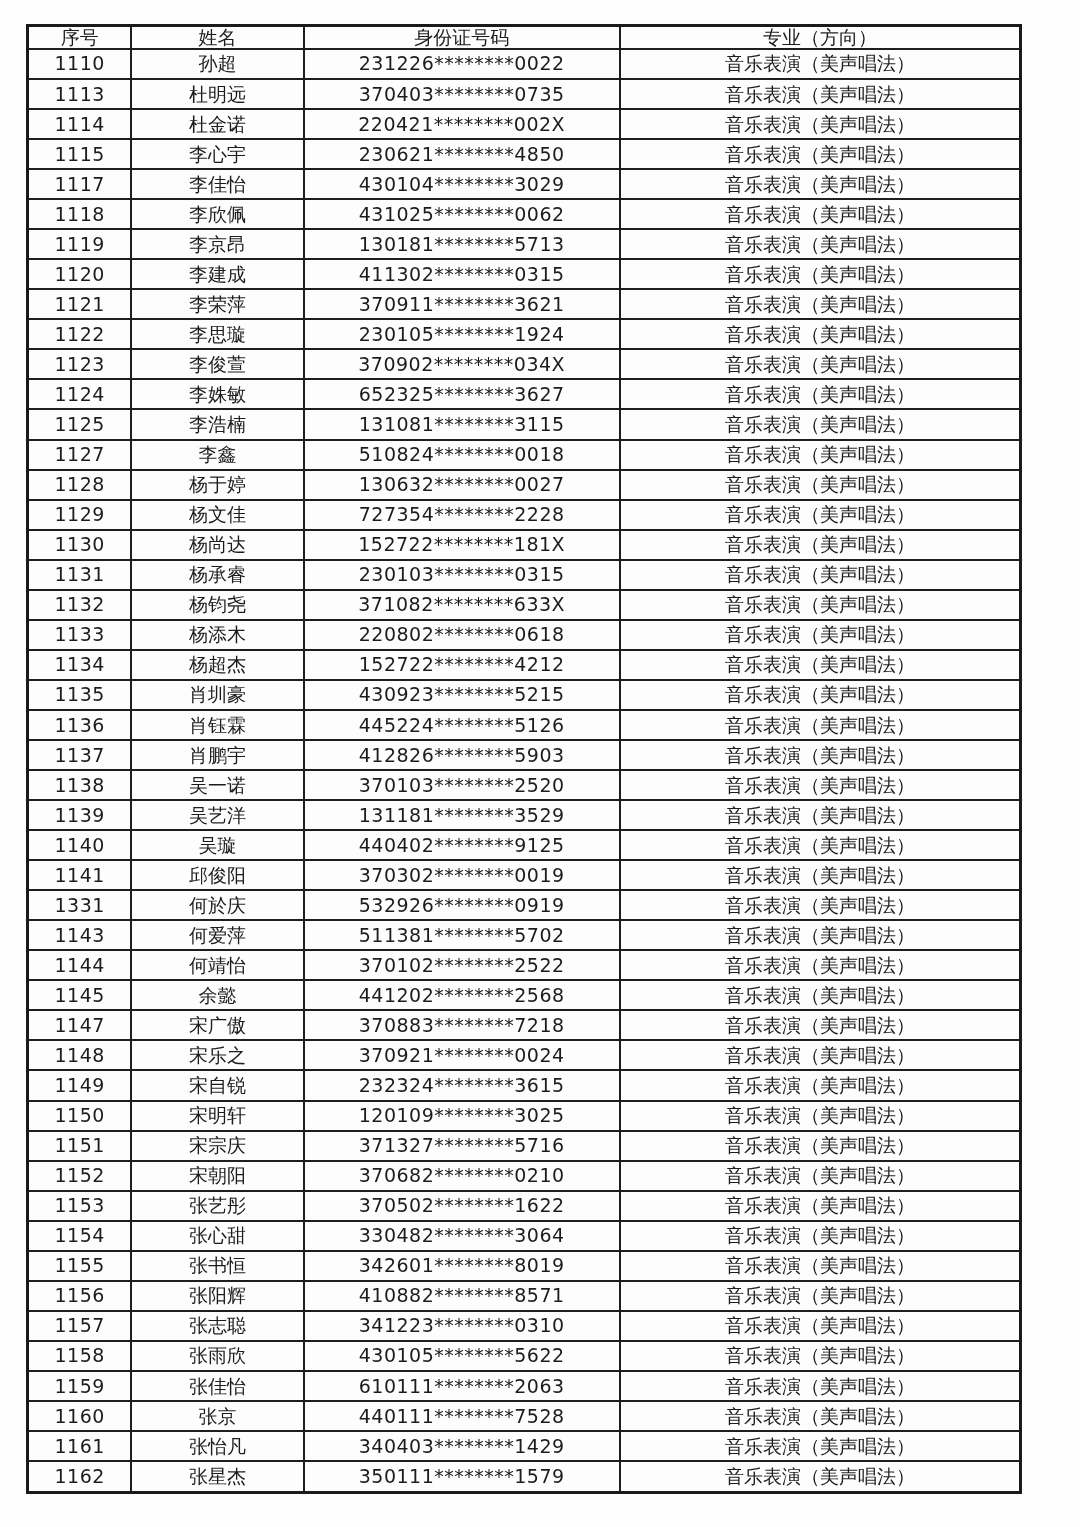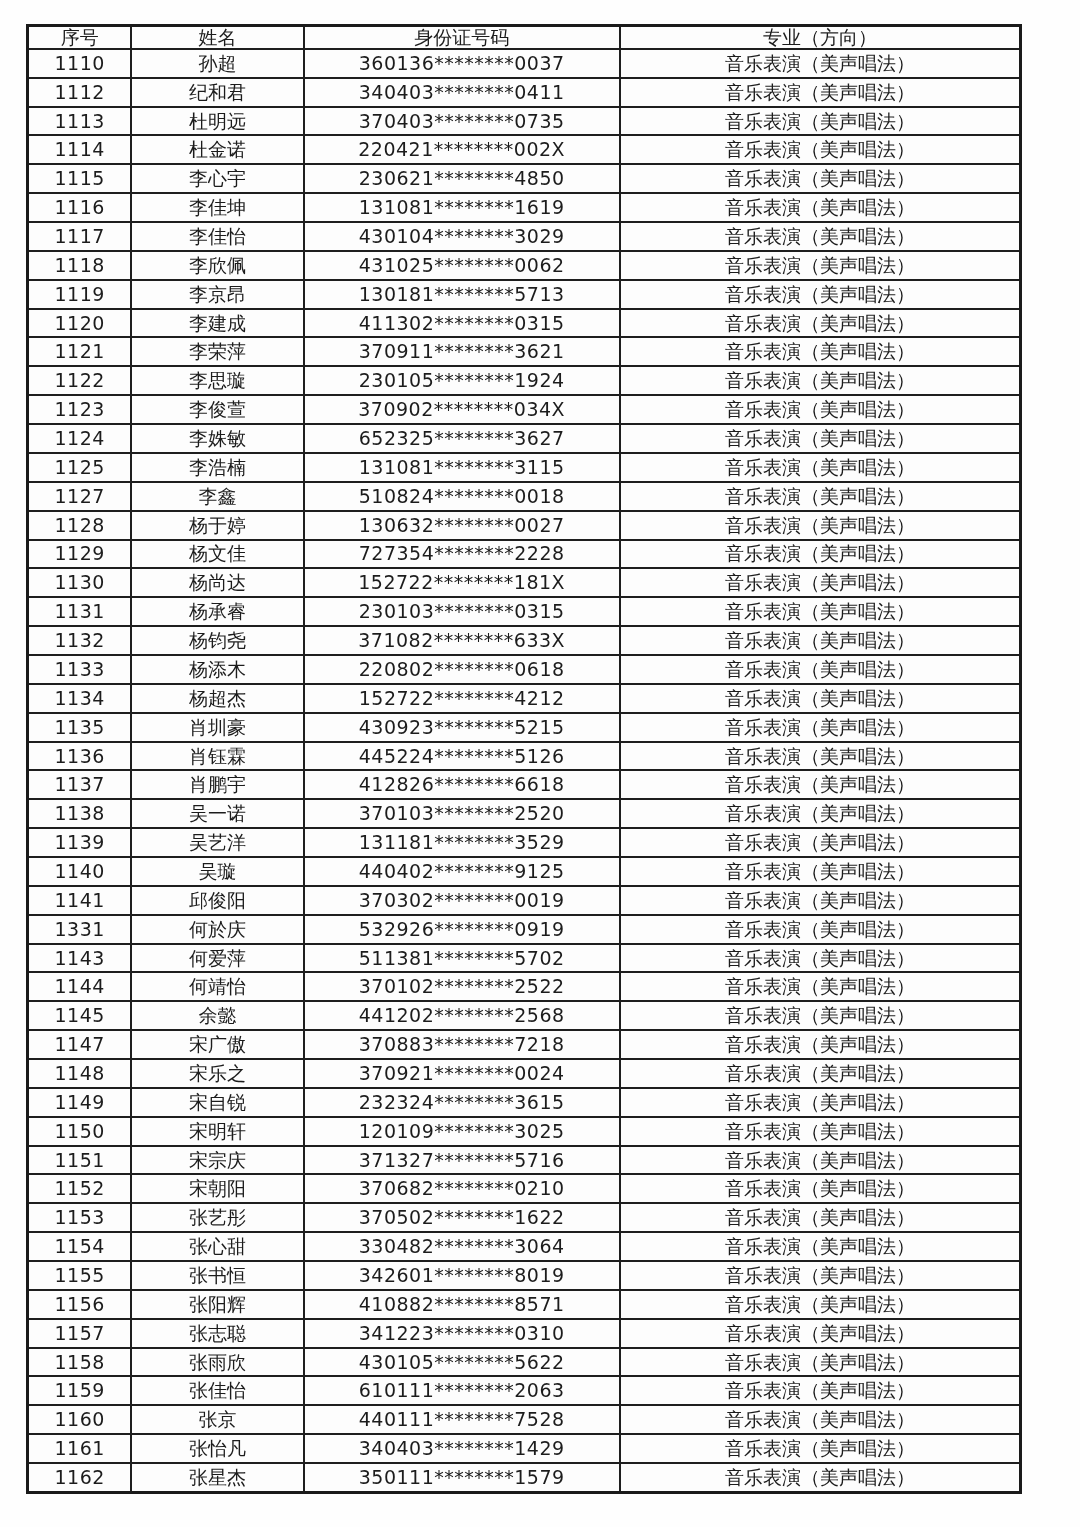--- a/index.html
+++ b/index.html
@@ -69,27 +69,21 @@
         <th data-name="header-serial">序号</th>
         <th data-name="header-name">姓名</th>
         <th data-name="header-id-number">身份证号码</th>
         <th data-name="header-major">专业（方向）</th>
       </tr>
     </thead>
     <tbody id="roster-body" data-name="table-body">
         <tr data-name="table-row">
           <td data-name="serial-cell">1110</td>
           <td data-name="name-cell">孙超</td>
-          <td data-name="id-cell">360136********0037</td>
-          <td data-name="major-cell">音乐表演（美声唱法）</td>
-        </tr>
-        <tr data-name="table-row">
-          <td data-name="serial-cell">1112</td>
-          <td data-name="name-cell">纪和君</td>
-          <td data-name="id-cell">340403********0411</td>
+          <td data-name="id-cell">231226********0022</td>
           <td data-name="major-cell">音乐表演（美声唱法）</td>
         </tr>
         <tr data-name="table-row">
           <td data-name="serial-cell">1113</td>
           <td data-name="name-cell">杜明远</td>
           <td data-name="id-cell">370403********0735</td>
           <td data-name="major-cell">音乐表演（美声唱法）</td>
         </tr>
         <tr data-name="table-row">
           <td data-name="serial-cell">1114</td>
@@ -97,26 +91,20 @@
           <td data-name="id-cell">220421********002X</td>
           <td data-name="major-cell">音乐表演（美声唱法）</td>
         </tr>
         <tr data-name="table-row">
           <td data-name="serial-cell">1115</td>
           <td data-name="name-cell">李心宇</td>
           <td data-name="id-cell">230621********4850</td>
           <td data-name="major-cell">音乐表演（美声唱法）</td>
         </tr>
         <tr data-name="table-row">
-          <td data-name="serial-cell">1116</td>
-          <td data-name="name-cell">李佳坤</td>
-          <td data-name="id-cell">131081********1619</td>
-          <td data-name="major-cell">音乐表演（美声唱法）</td>
-        </tr>
-        <tr data-name="table-row">
           <td data-name="serial-cell">1117</td>
           <td data-name="name-cell">李佳怡</td>
           <td data-name="id-cell">430104********3029</td>
           <td data-name="major-cell">音乐表演（美声唱法）</td>
         </tr>
         <tr data-name="table-row">
           <td data-name="serial-cell">1118</td>
           <td data-name="name-cell">李欣佩</td>
           <td data-name="id-cell">431025********0062</td>
           <td data-name="major-cell">音乐表演（美声唱法）</td>
@@ -219,21 +207,21 @@
         </tr>
         <tr data-name="table-row">
           <td data-name="serial-cell">1136</td>
           <td data-name="name-cell">肖钰霖</td>
           <td data-name="id-cell">445224********5126</td>
           <td data-name="major-cell">音乐表演（美声唱法）</td>
         </tr>
         <tr data-name="table-row">
           <td data-name="serial-cell">1137</td>
           <td data-name="name-cell">肖鹏宇</td>
-          <td data-name="id-cell">412826********6618</td>
+          <td data-name="id-cell">412826********5903</td>
           <td data-name="major-cell">音乐表演（美声唱法）</td>
         </tr>
         <tr data-name="table-row">
           <td data-name="serial-cell">1138</td>
           <td data-name="name-cell">吴一诺</td>
           <td data-name="id-cell">370103********2520</td>
           <td data-name="major-cell">音乐表演（美声唱法）</td>
         </tr>
         <tr data-name="table-row">
           <td data-name="serial-cell">1139</td>

